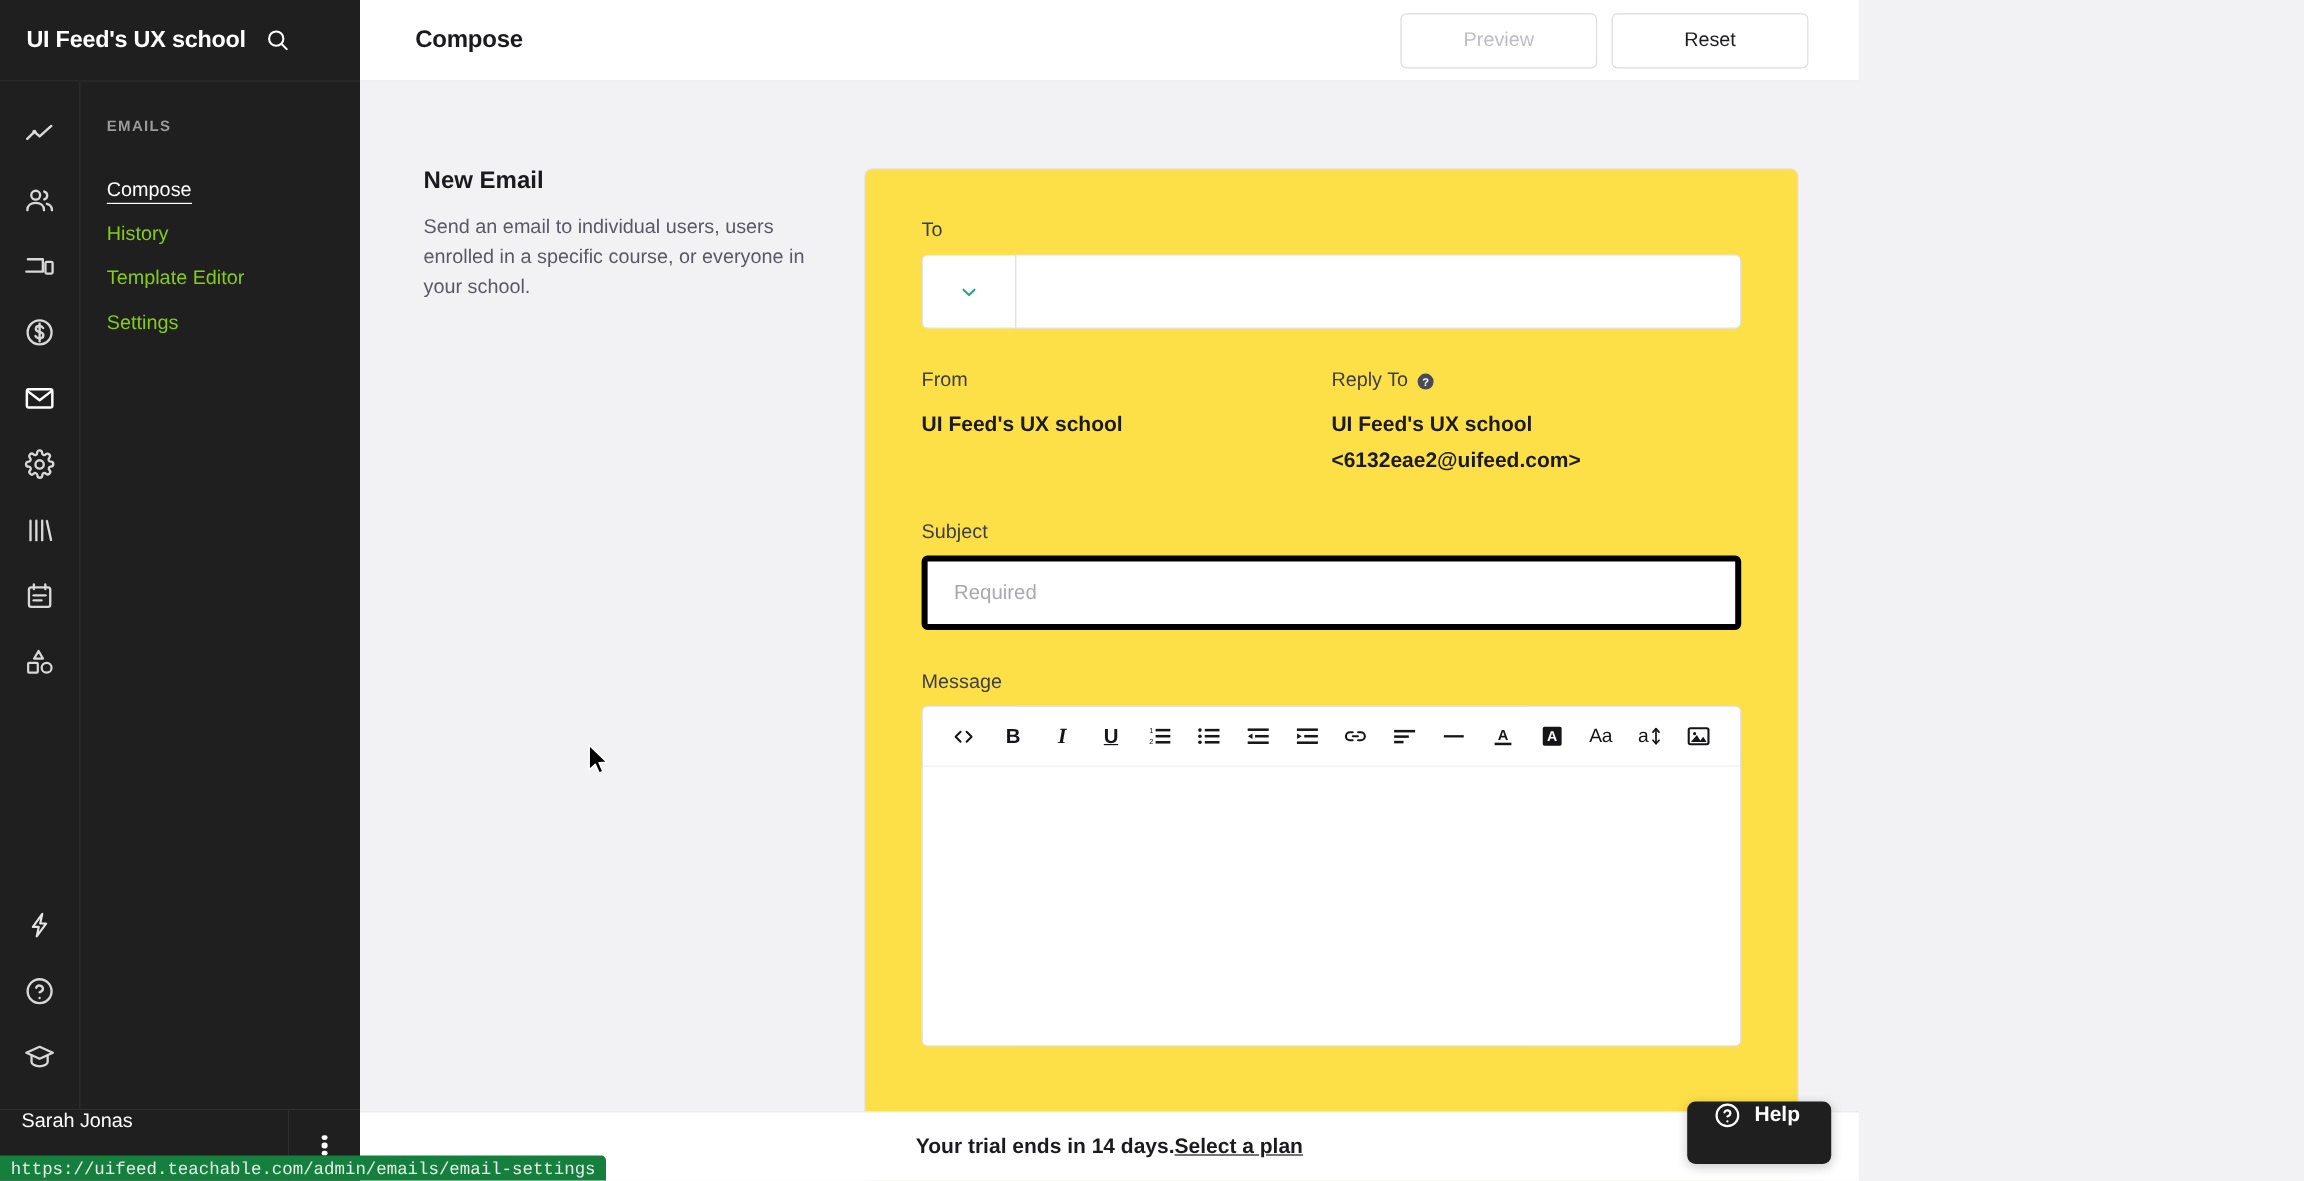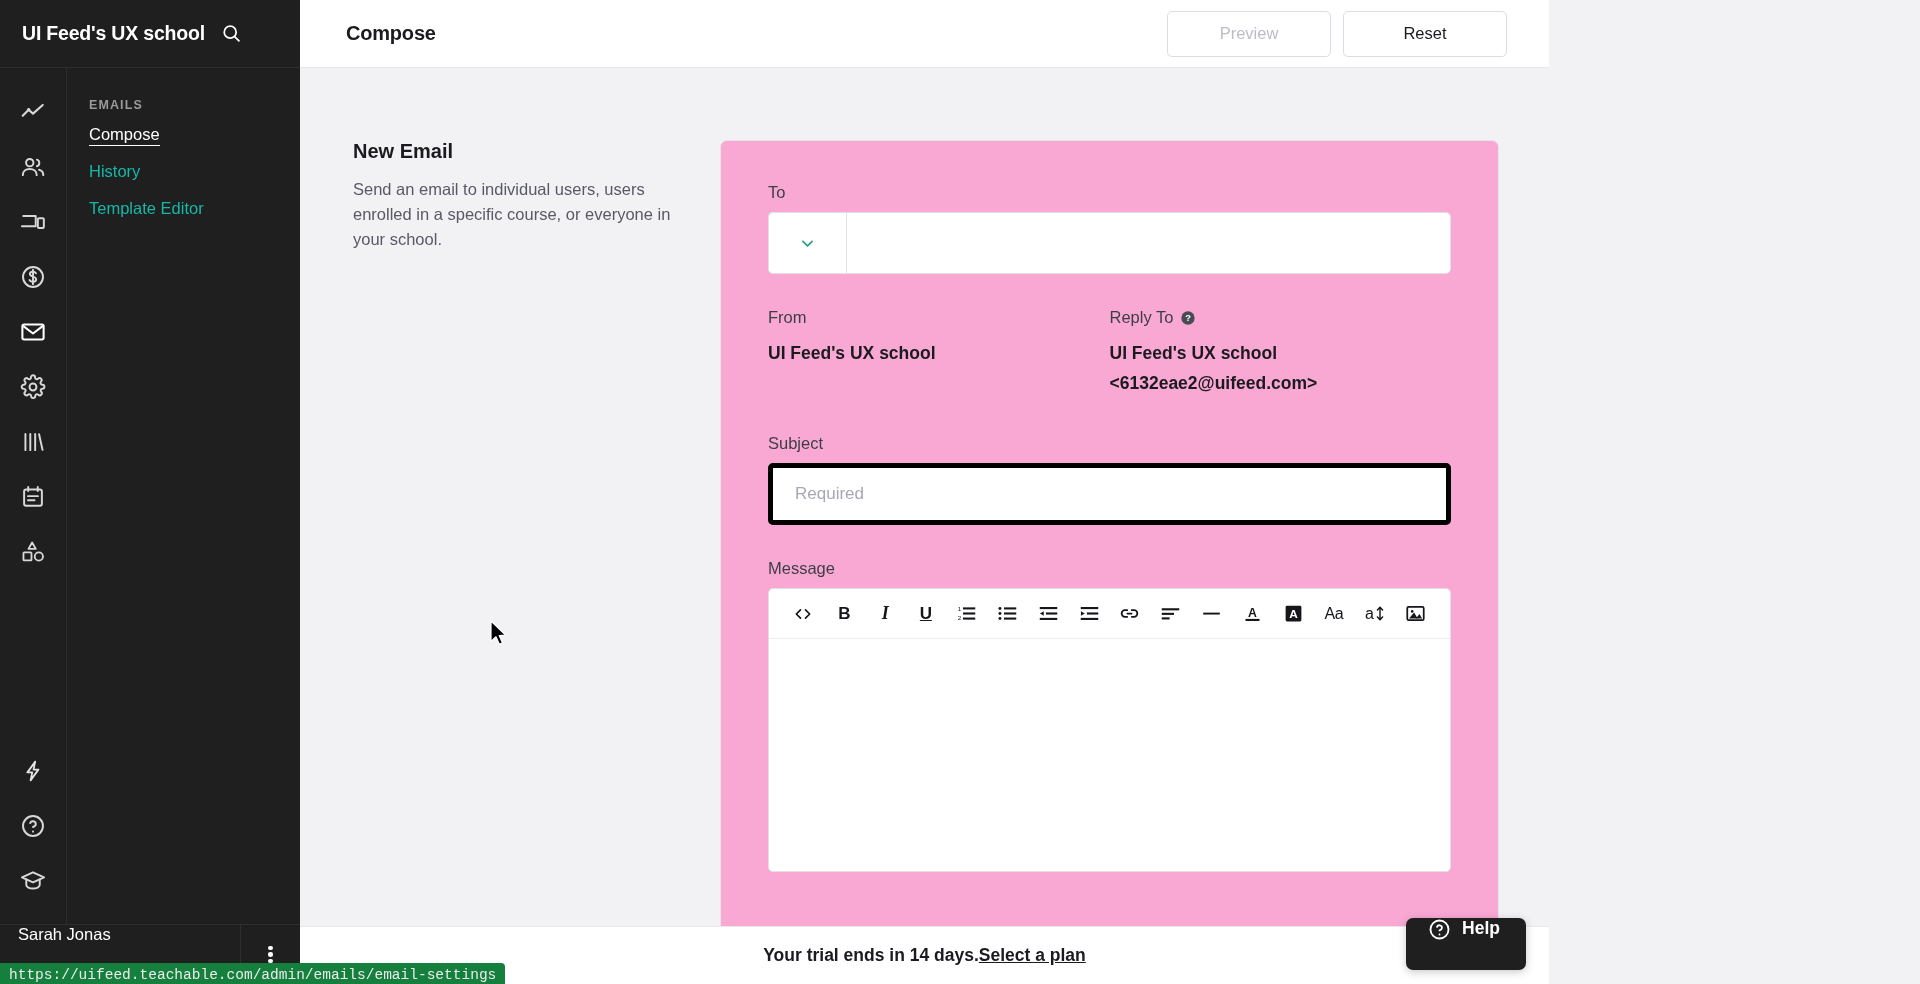--- a/index.html
+++ b/index.html
@@ -53,25 +53,25 @@
     cursor: pointer;
   }
   .rail-icon svg { display: block; }
   .rail-spacer { flex: 1; }
   .rail-bottom { padding-bottom: 16px; display: flex; flex-direction: column; align-items: center; }
 
   .nav-col { flex: 1; padding: 30px 0 0 0; min-width: 0; }
   .nav-section-title {
     color: #9a9a9a; font-size: 12.5px; font-weight: 700;
     letter-spacing: 1.1px; padding: 0 22px 0 22px;
-    margin-bottom: 4px; text-transform: uppercase;
+    margin-bottom: 28px; text-transform: uppercase;
   }
   .nav-item {
     display: block; padding: 9px 22px;
-    color: #14b8a6; font-size: 16.5px;
+    color: #84cc16; font-size: 16.5px;
     cursor: pointer; text-decoration: none;
   }
   .nav-item.active { color: #ffffff; }
   .nav-item.active .nav-label { border-bottom: 1px solid #ffffff; padding-bottom: 2px; }
 
   .sb-footer {
     height: 60px; border-top: 1px solid #2e2e2e;
     display: flex; align-items: center;
     position: relative;
   }
@@ -120,21 +120,21 @@
   }
   .desc-col {
     width: 420px; flex: 0 0 420px;
     padding: 0 48px 0 53px;
   }
   .desc-title { font-size: 20px; font-weight: 700; color: #1b1b1f; margin-bottom: 14px; }
   .desc-text { font-size: 16.5px; line-height: 1.52; color: #595965; }
 
   .form-card {
     flex: 1; margin-right: 50px;
-    background: #f9a8d4;
+    background: #fde047;
     border: 1px solid #e6e6ea;
     border-radius: 7px;
     padding: 42px 47px 26px 47px;
     min-width: 0;
   }
   .field { margin-bottom: 34px; }
   .field-label { font-size: 16.5px; color: #3d3d47; margin-bottom: 10px; display: block; }
 
   .to-row { display: flex; }
   .to-select {
@@ -335,20 +335,23 @@
         <div class="nav-section-title">EMAILS</div>
         <a class="nav-item active">
           <span class="nav-label">Compose</span>
         </a>
         <a class="nav-item">
           <span class="nav-label">History</span>
         </a>
         <a class="nav-item">
           <span class="nav-label">Template Editor</span>
         </a>
+        <a class="nav-item">
+          <span class="nav-label">Settings</span>
+        </a>
       </div>
     </div>
 
     <div class="sb-footer">
       <div class="sb-user">
         <span>Sarah Jonas</span>
       </div>
       <div class="sb-kebab">
         <div>
           <i class="kebab-dot"></i>

